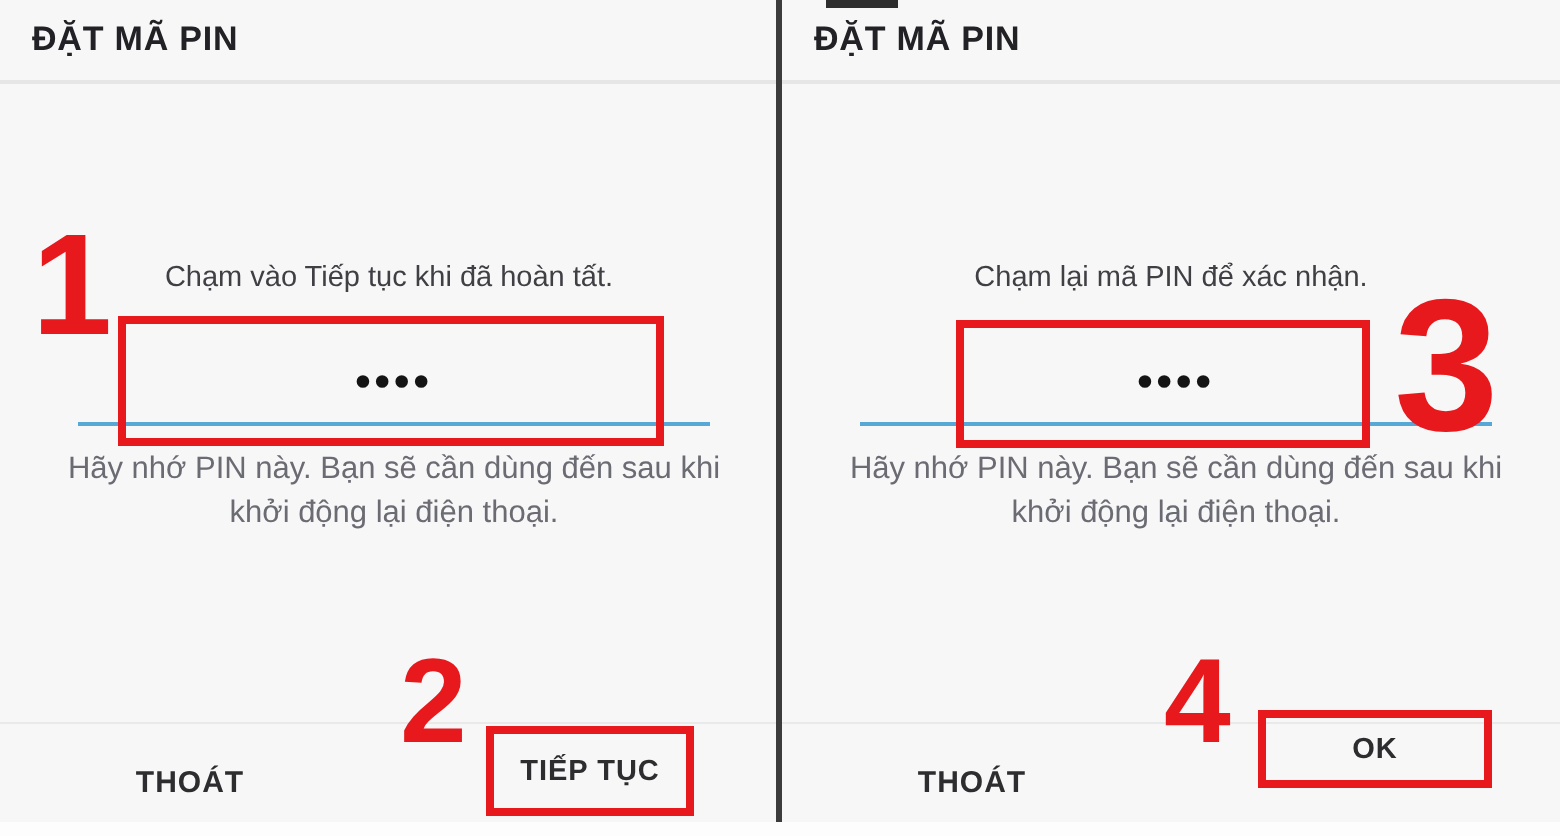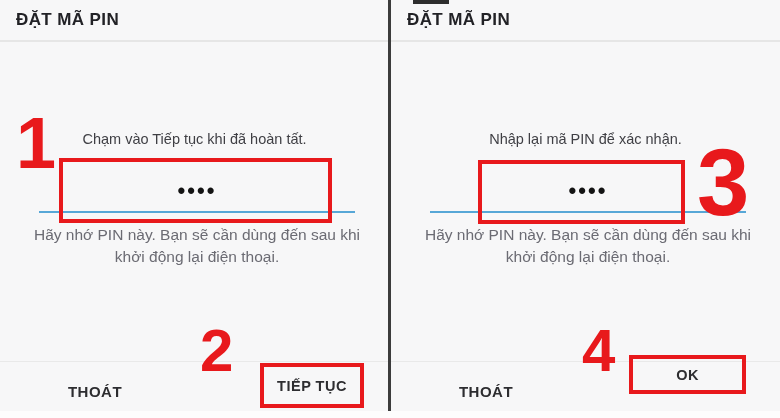--- a/index.html
+++ b/index.html
@@ -77,21 +77,21 @@
     position:absolute; left:55px; top:378px; width:80px; height:26px;
     background:none; border:none; cursor:pointer;
     font-family:inherit; font-size:15px; font-weight:bold;
     color:#2d2d30; letter-spacing:0.5px; text-align:center;
   }
 
   .action-rect {
     position:absolute; border:4px solid var(--annotation-red,#e8191c);
     display:flex; align-items:center; justify-content:center; z-index:5;
   }
-  .p1 .action-rect { left:260px; top:363px; width:104px; height:45px; }
+  .p1 .action-rect { left:243px; top:363px; width:104px; height:45px; }
   .p2 .action-rect { left:238px; top:355px; width:117px; height:39px; }
   .action-btn {
     background:none; border:none; cursor:pointer;
     font-family:inherit; font-size:14.5px; font-weight:bold;
     color:#2d2d30; letter-spacing:0.5px; white-space:nowrap;
   }
 
   .step-num {
     position:absolute; color:var(--annotation-red,#e8191c);
     font-weight:bold; line-height:1; z-index:7;
@@ -136,21 +136,21 @@
     <div class="step-num step-action">2</div>
   </div>
 
   <div class="panel p2">
     <div class="top-artifact"></div>
 
     <div class="titlebar">
       <span class="title">ĐẶT MÃ PIN</span>
     </div>
 
-    <div class="instruction">Nhập lại mã PIN để xác nhận.</div>
+    <div class="instruction">Chạm lại mã PIN để xác nhận.</div>
 
     <div class="pin-input">
       <span class="pin-dots">••••</span>
     </div>
     <div class="pin-rect"></div>
 
     <div class="hint">
       <span>Hãy nhớ PIN này. Bạn sẽ cần dùng đến sau khi</span>
       <span>khởi động lại điện thoại.</span>
     </div>

